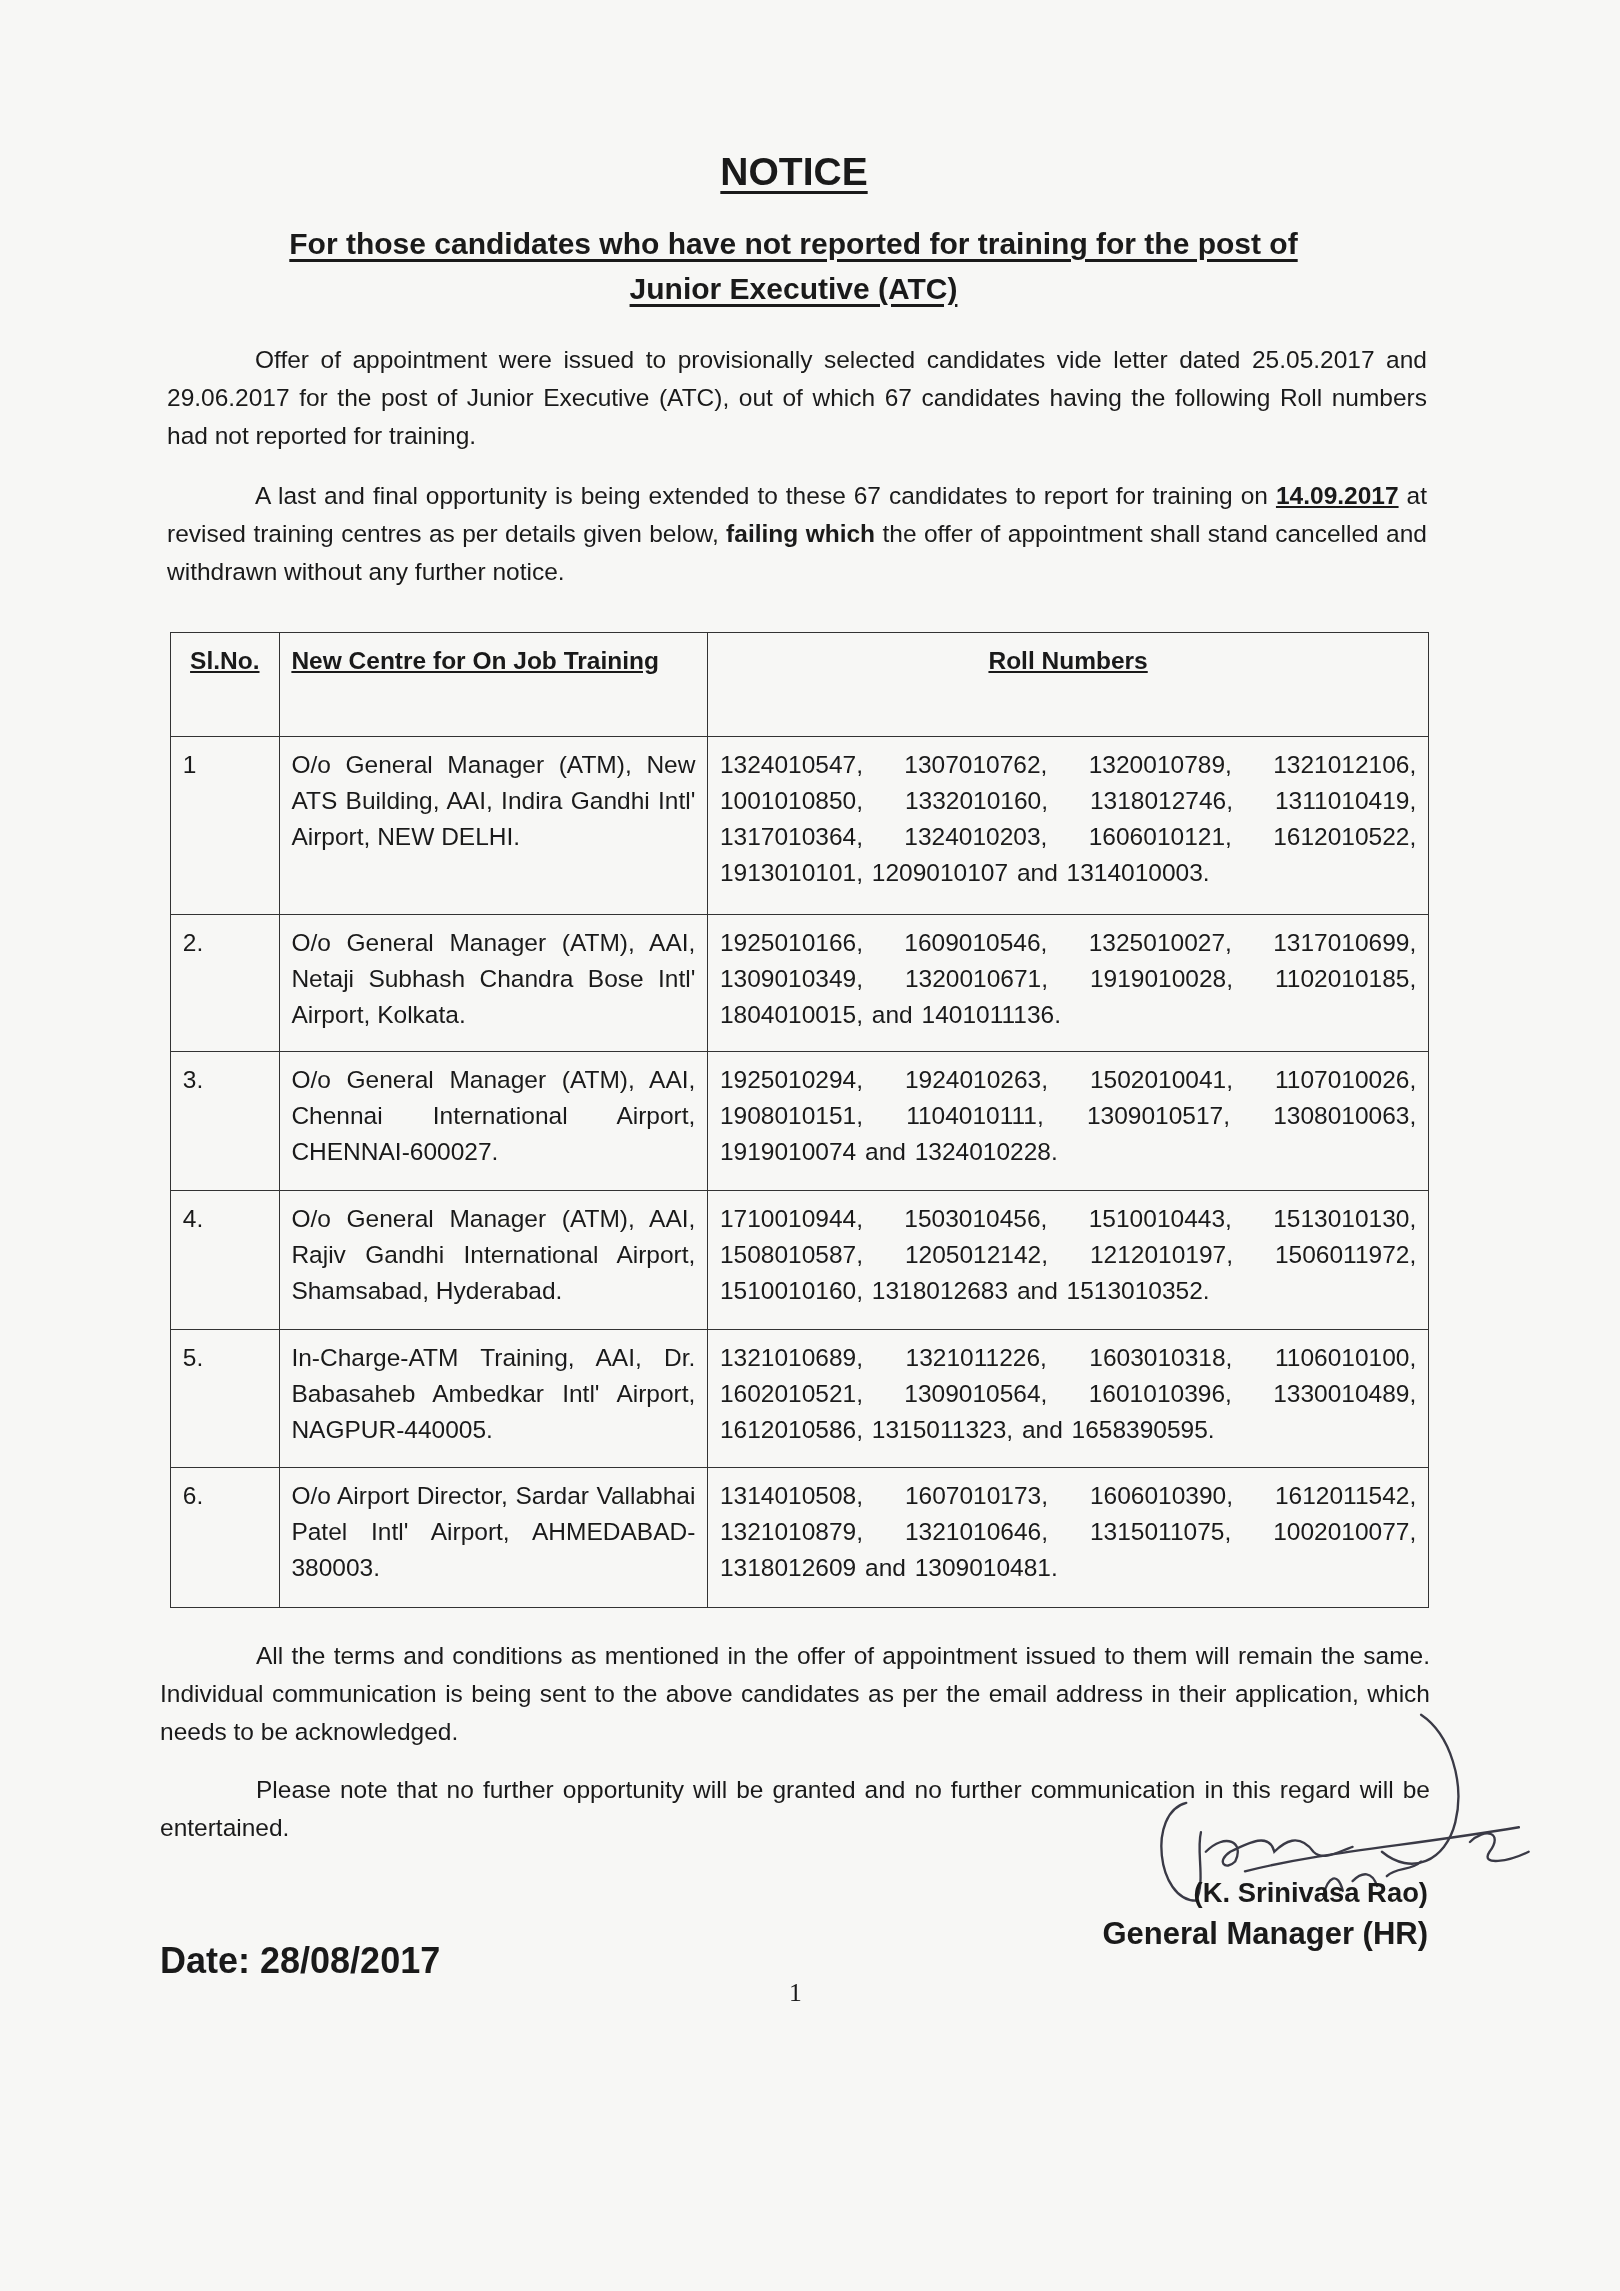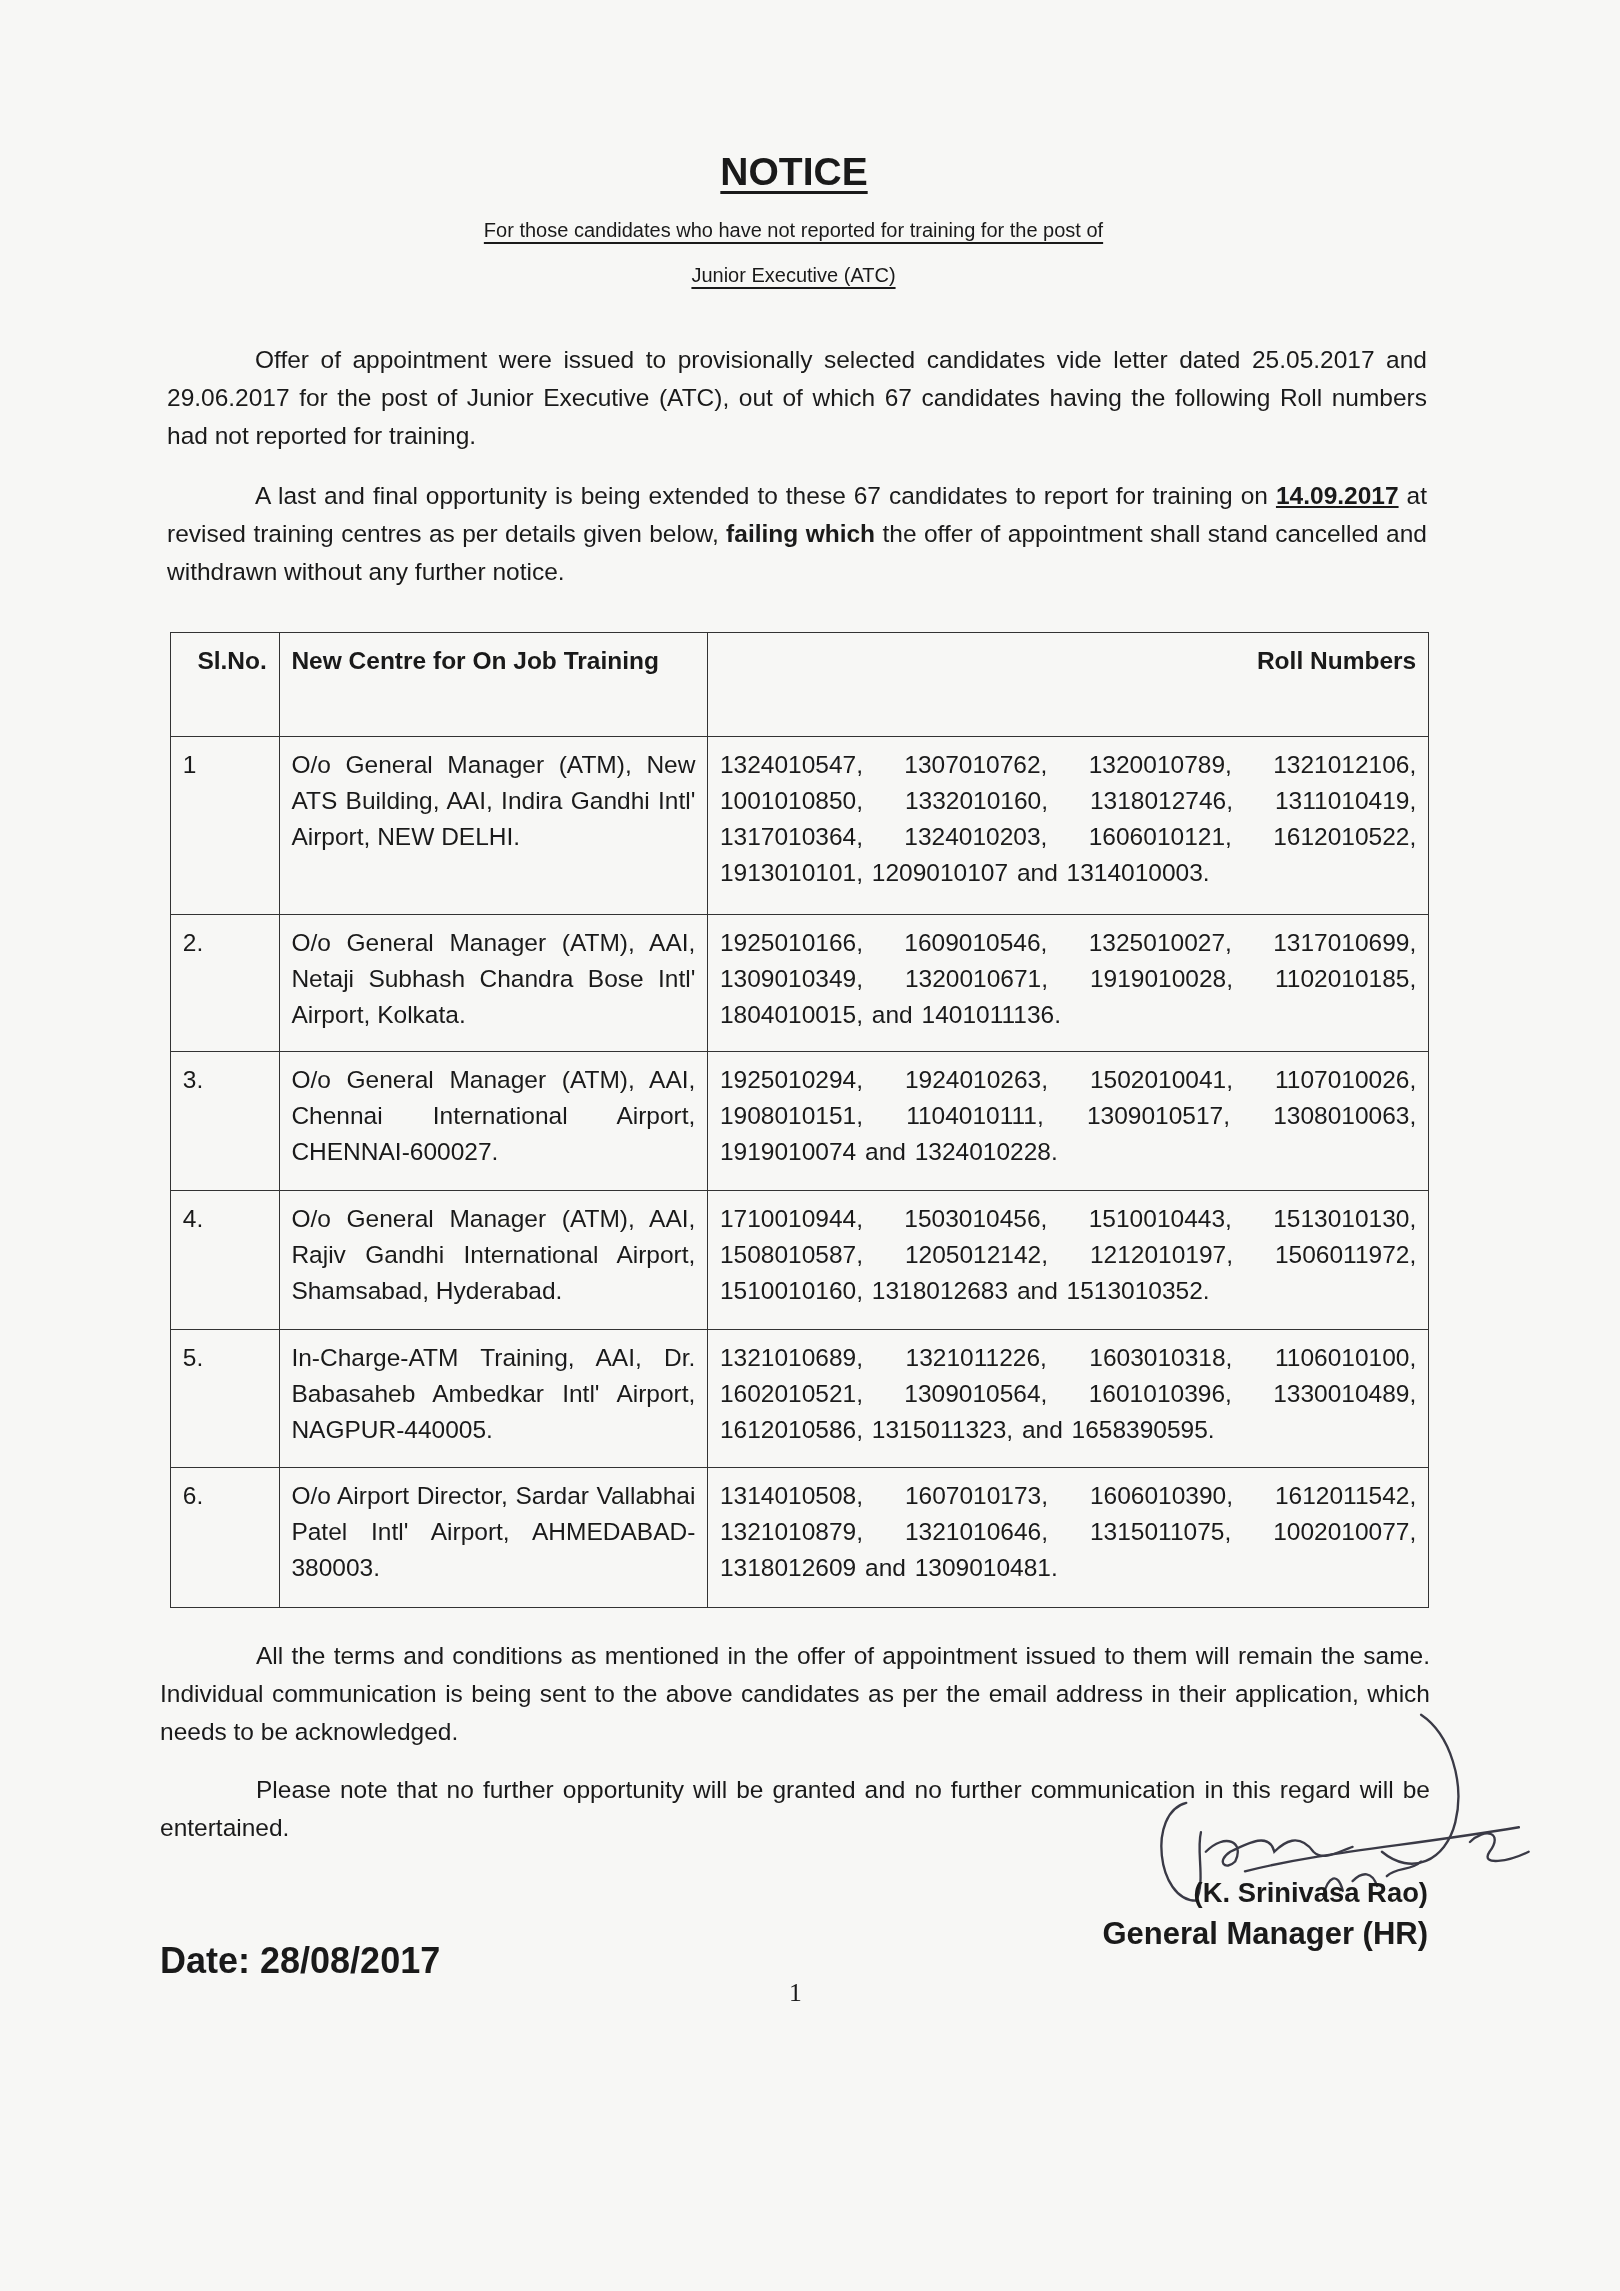--- a/index.html
+++ b/index.html
@@ -6,37 +6,37 @@
   body {
     width: 1620px; height: 2292px; background: #f7f7f5; position: relative; overflow: hidden;
     font-family: "Liberation Sans", "DejaVu Sans", sans-serif; color: #1a1a1a;
   }
   .abs { position: absolute; }
   .title {
     left: 0; width: 1588px; top: 130px; text-align: center;
     font-size: 39px; font-weight: bold; text-decoration: underline; text-underline-offset: 5.9px; margin-top: 20px;
   }
   .subtitle {
-    left: 225px; width: 1137px; top: 208px; text-align: center;
-    font-size: 20px; font-weight: normal; line-height: 45px; text-decoration: underline; text-underline-offset: 4.9px;
+    left: 225px; width: 1137px; top: 221px; text-align: center;
+    font-size: 30px; font-weight: bold; line-height: 45px; text-decoration: underline; text-underline-offset: 4.9px;
   }
   .para {
     left: 167px; width: 1260px; font-size: 24.5px; line-height: 38px; text-align: justify;
   }
   .para .indent { display: inline-block; width: 88px; }
   .para b { font-weight: bold; }
   .para u { text-decoration: underline; font-weight: bold; }
   table.grid {
     position: absolute; left: 170px; top: 632px; width: 1259px; border-collapse: collapse;
     font-size: 24.5px; line-height: 36px;
   }
   table.grid td, table.grid th {
     border: 1.5px solid #333; vertical-align: top; padding: 9.8px 11.8px;
   }
-  table.grid th { font-weight: bold; text-align: right; }
+  table.grid th { font-weight: bold; text-align: center; text-decoration: underline; }
   th.sl { width: 84px; vertical-align: bottom; padding-bottom: 19.6px; }
   th.centre { width: 404px; text-align: justify; text-align-last: left; }
   td.centre { text-align: justify; }
   td.rolls { text-align: justify; word-spacing: 2px; }
   tr.head { height: 104px; }
   .sig-name { right: 192px; top: 1877px; font-size: 27.4px; font-weight: bold; }
   .sig-title { right: 192px; top: 1916px; font-size: 31px; font-weight: bold; text-align: right; }
   .date { left: 160px; top: 1940px; font-size: 36px; font-weight: bold; }
   .pageno { left: 789px; top: 1978px; font-size: 25.5px; font-family: "Liberation Serif", serif; }
   .signature { left: 1127px; top: 1705px; width: 412px; height: 225px; }

